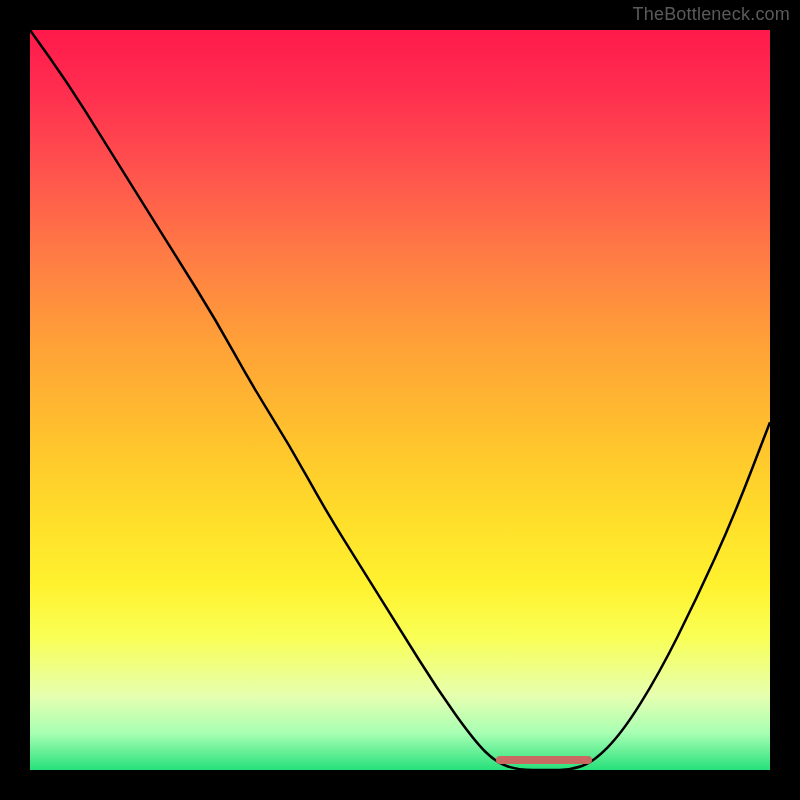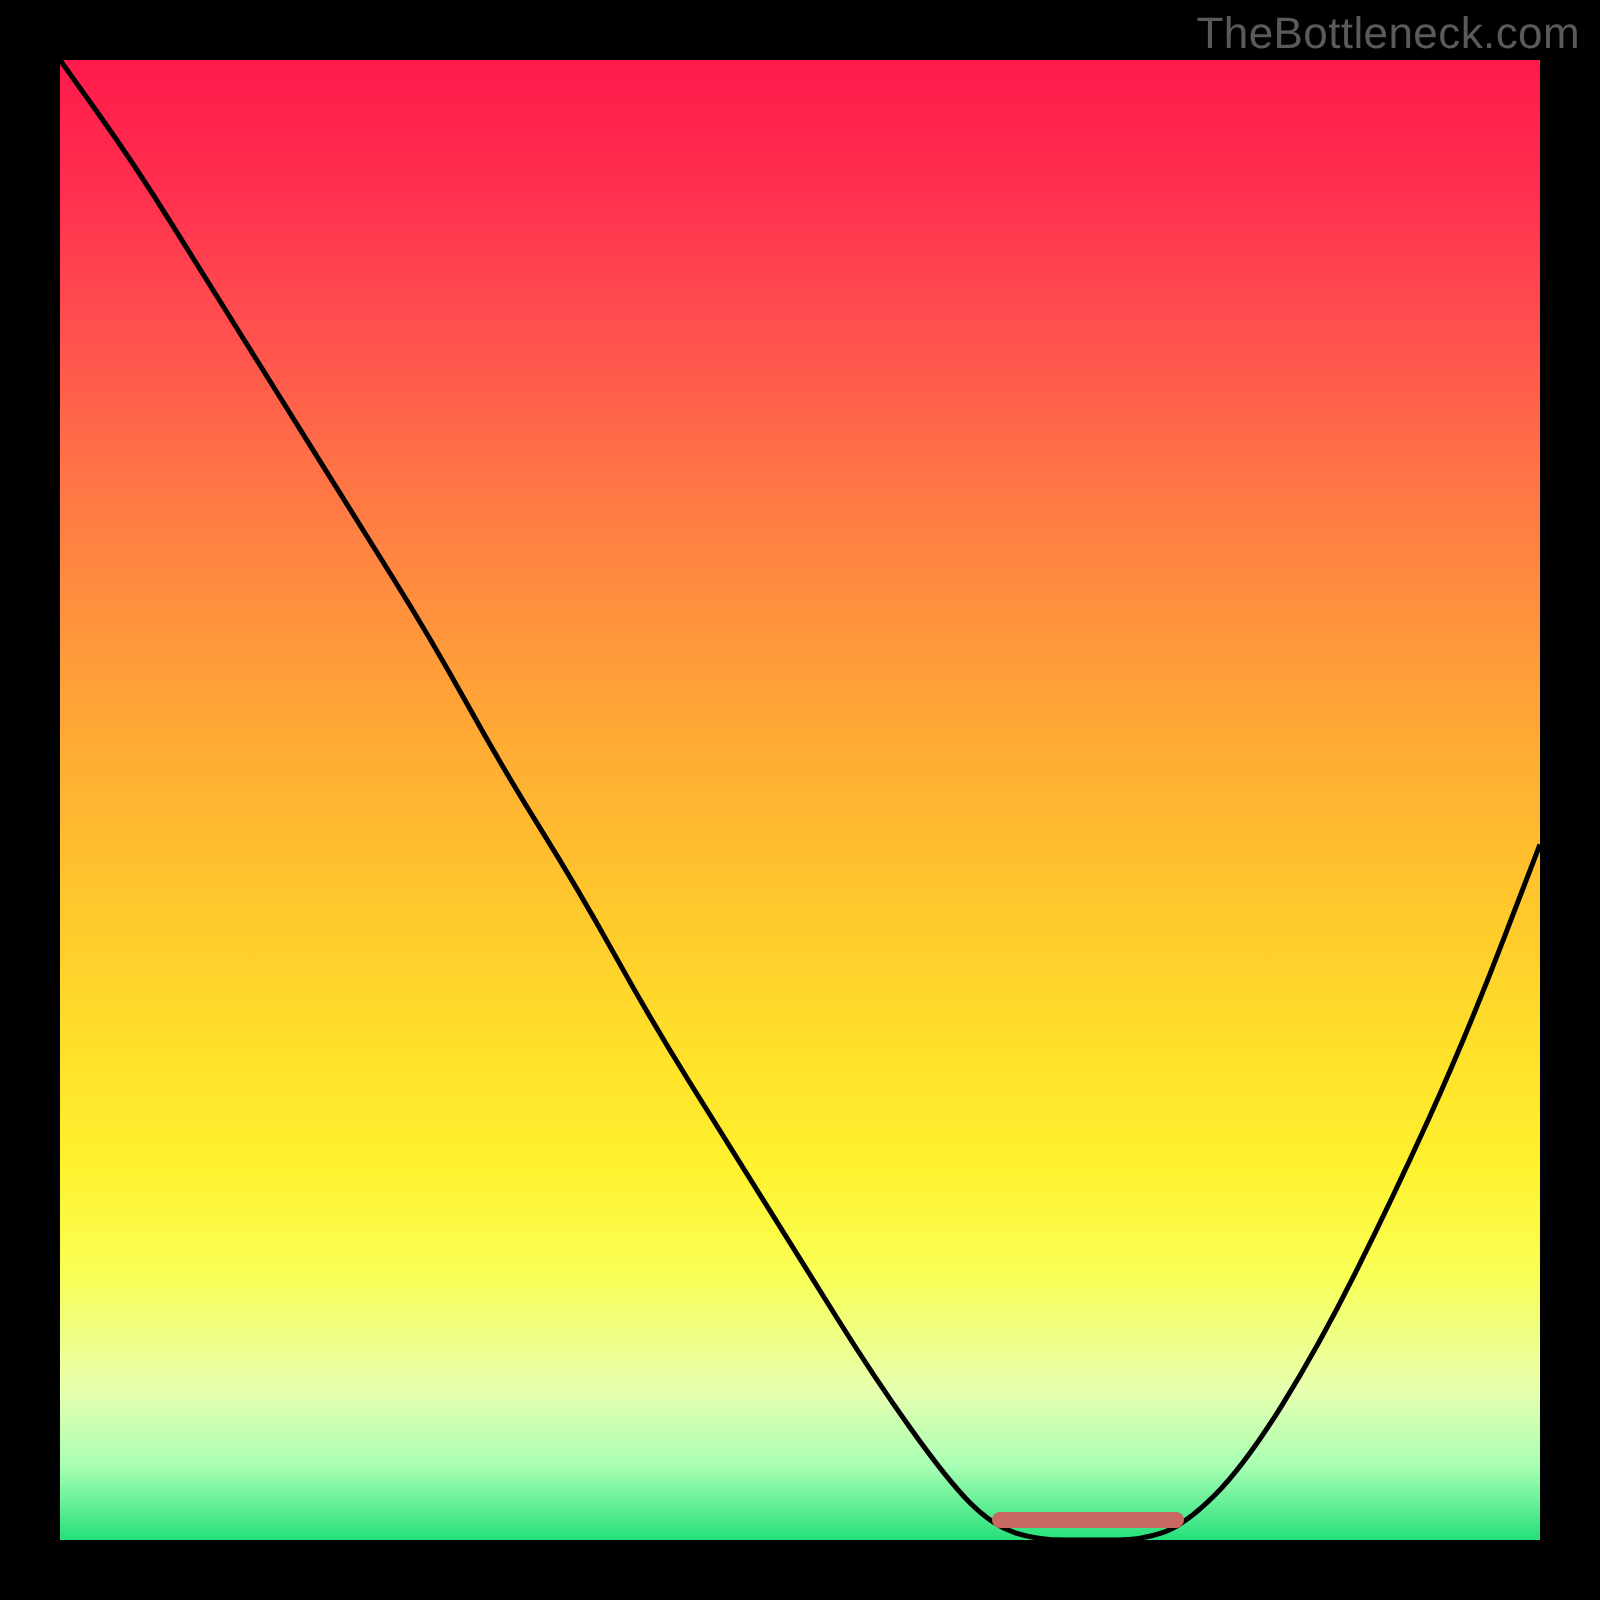--- a/index.html
+++ b/index.html
@@ -15,21 +15,21 @@
     position: relative;
     width: 800px;
     height: 800px;
     background: #000;
   }
   .watermark {
     position: absolute;
     top: 4px;
     right: 10px;
     color: #5a5a5a;
-    font-size: 22px;
+    font-size: 18px;
     font-weight: 500;
     letter-spacing: 0.2px;
     z-index: 20;
   }
   .plot {
     position: absolute;
     left: 30px;
     top: 30px;
     width: 740px;
     height: 740px;

